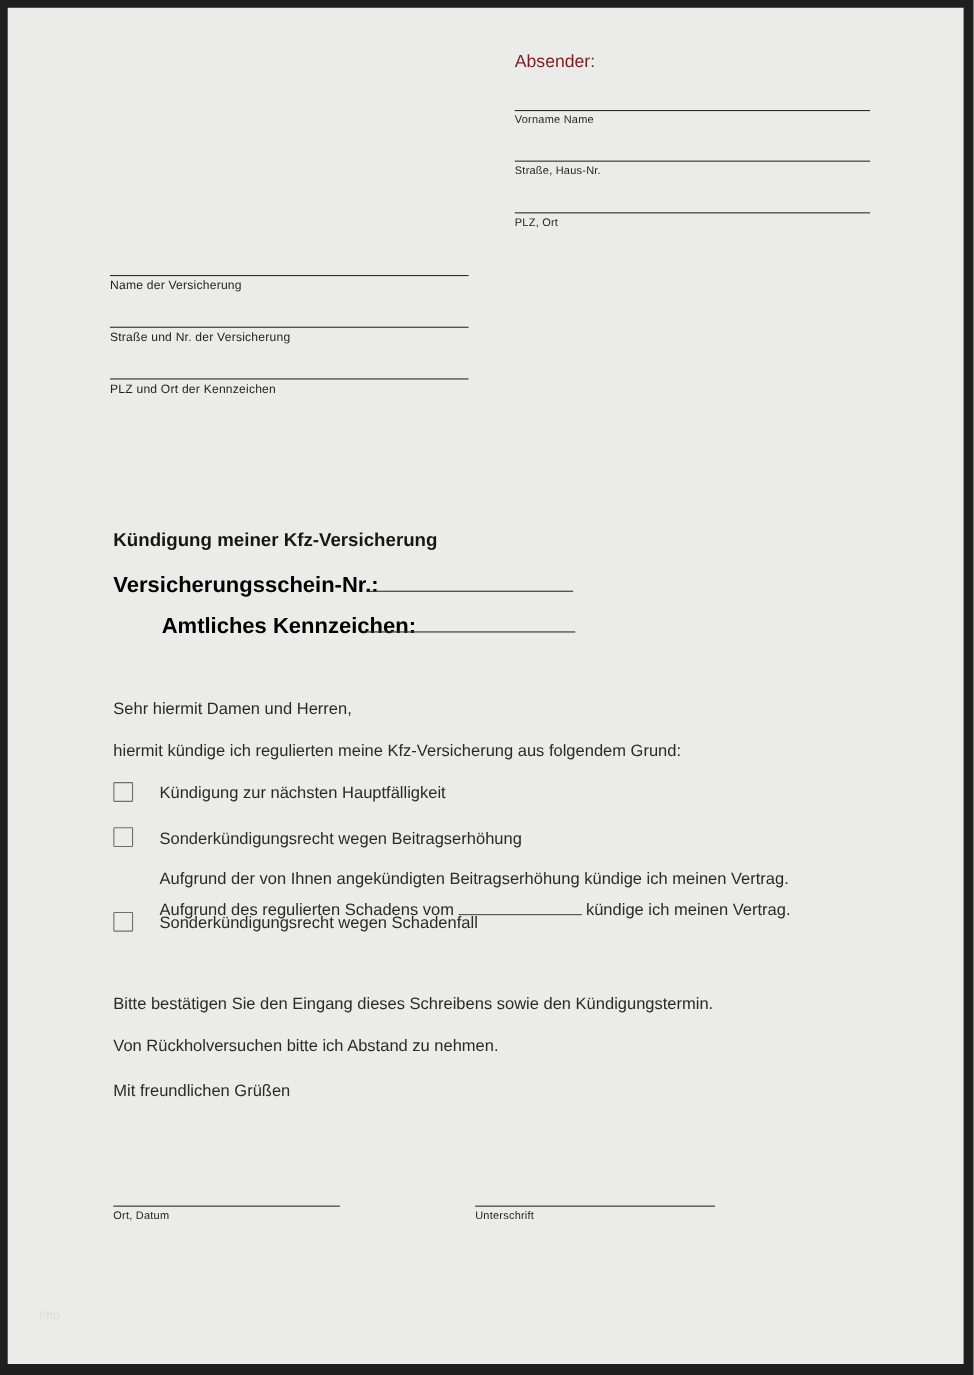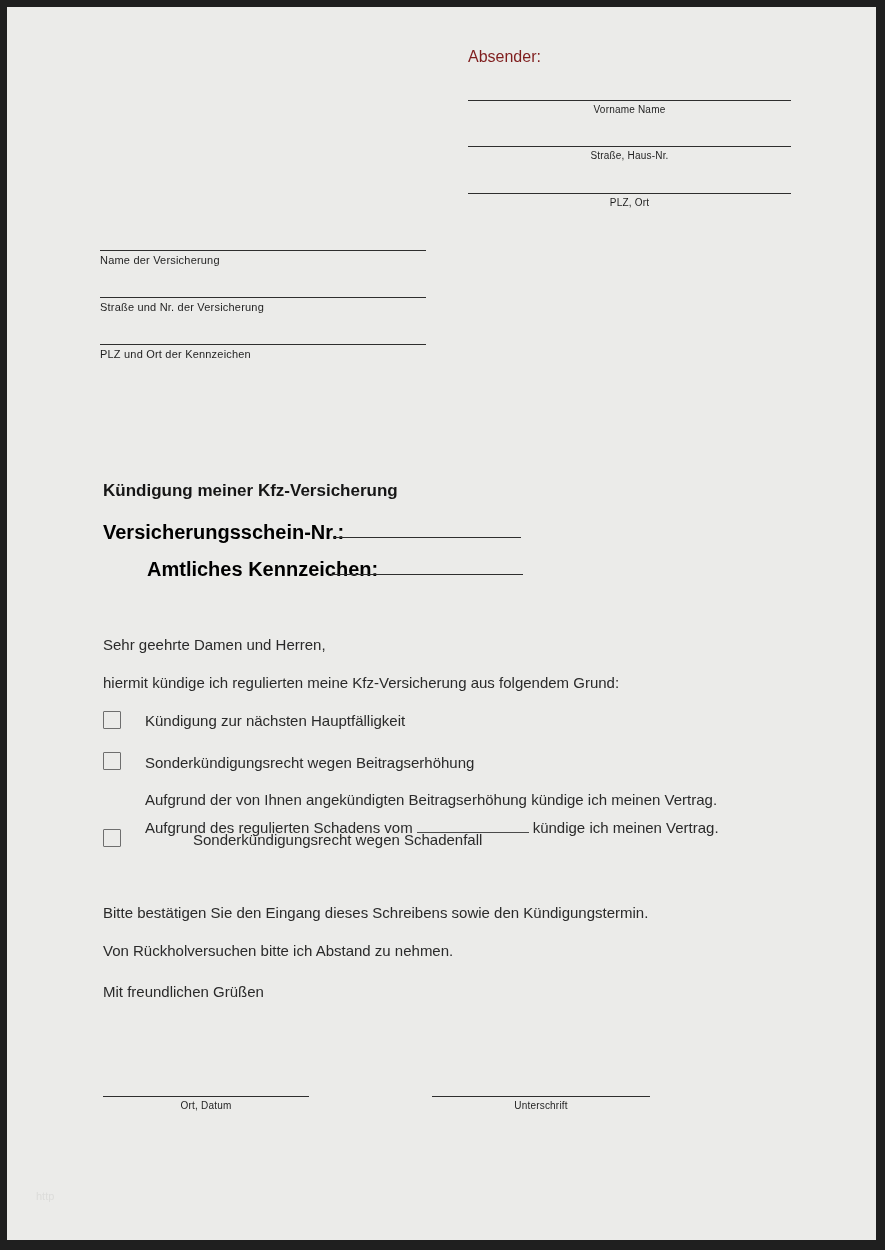--- a/index.html
+++ b/index.html
@@ -32,21 +32,21 @@
     position: absolute;
     border-top: 1px solid #2e2e2e;
   }
   .field .flabel {
     display: block;
     padding-top: 3px;
     font-size: 11px;
     letter-spacing: 0.2px;
     color: #1f1f1f;
   }
-  .field.small .flabel { font-size: 10px; text-align: center; }
+  .field.small .flabel { font-size: 10px; }
 
   .heading {
     font-size: 16px;
     color: #7f1d1d;
   }
 
   .subject-title {
     font-size: 17px;
     font-weight: bold;
     color: #161616;
@@ -121,32 +121,32 @@
 </div>
 
 <div class="abs subject-title" style="left:103px; top:481px;">Kündigung meiner Kfz-Versicherung</div>
 
 <div class="abs subject-label" style="left:103px; top:521px;">Versicherungsschein-Nr.:</div>
 <div class="blank-line" style="left:333px; top:519px; width:188px;"></div>
 
 <div class="abs subject-label" style="left:103px; top:558px;margin-left:44px;">Amtliches Kennzeichen:</div>
 <div class="blank-line" style="left:331px; top:556px; width:192px;"></div>
 
-<div class="body-text" style="left:103px; top:636px;">Sehr geehrte Damen und Herren,</div>
+<div class="body-text" style="left:103px; top:636px;">Sehr hiermit Damen und Herren,</div>
 <div class="body-text" style="left:103px; top:674px;">hiermit kündige ich regulierten meine Kfz-Versicherung aus folgendem Grund:</div>
 
 <div class="checkbox" style="left:103px; top:711px;"></div>
 <div class="body-text" style="left:145px; top:712px;">Kündigung zur nächsten Hauptfälligkeit</div>
 
 <div class="checkbox" style="left:103px; top:752px;"></div>
 <div class="body-text" style="left:145px; top:754px;">Sonderkündigungsrecht wegen Beitragserhöhung</div>
 <div class="body-text" style="left:145px; top:791px;">Aufgrund der von Ihnen angekündigten Beitragserhöhung kündige ich meinen Vertrag.</div>
 
 <div class="checkbox" style="left:103px; top:829px;"></div>
-<div class="body-text" style="left:145px; top:831px;margin-left:48px;">Sonderkündigungsrecht wegen Schadenfall</div>
+<div class="body-text" style="left:145px; top:831px;">Sonderkündigungsrecht wegen Schadenfall</div>
 
 <div class="body-text" style="left:145px; top:819px;">
   <span>Aufgrund des regulierten Schadens vom</span><span class="inline-blank"></span><span>kündige ich meinen Vertrag.</span>
 </div>
 
 <div class="body-text" style="left:103px; top:904px;">Bitte bestätigen Sie den Eingang dieses Schreibens sowie den Kündigungstermin.</div>
 <div class="body-text" style="left:103px; top:942px;">Von Rückholversuchen bitte ich Abstand zu nehmen.</div>
 <div class="body-text" style="left:103px; top:983px;">Mit freundlichen Grüßen</div>
 
 <div class="field small" style="left:103px; top:1096px; width:206px;">

